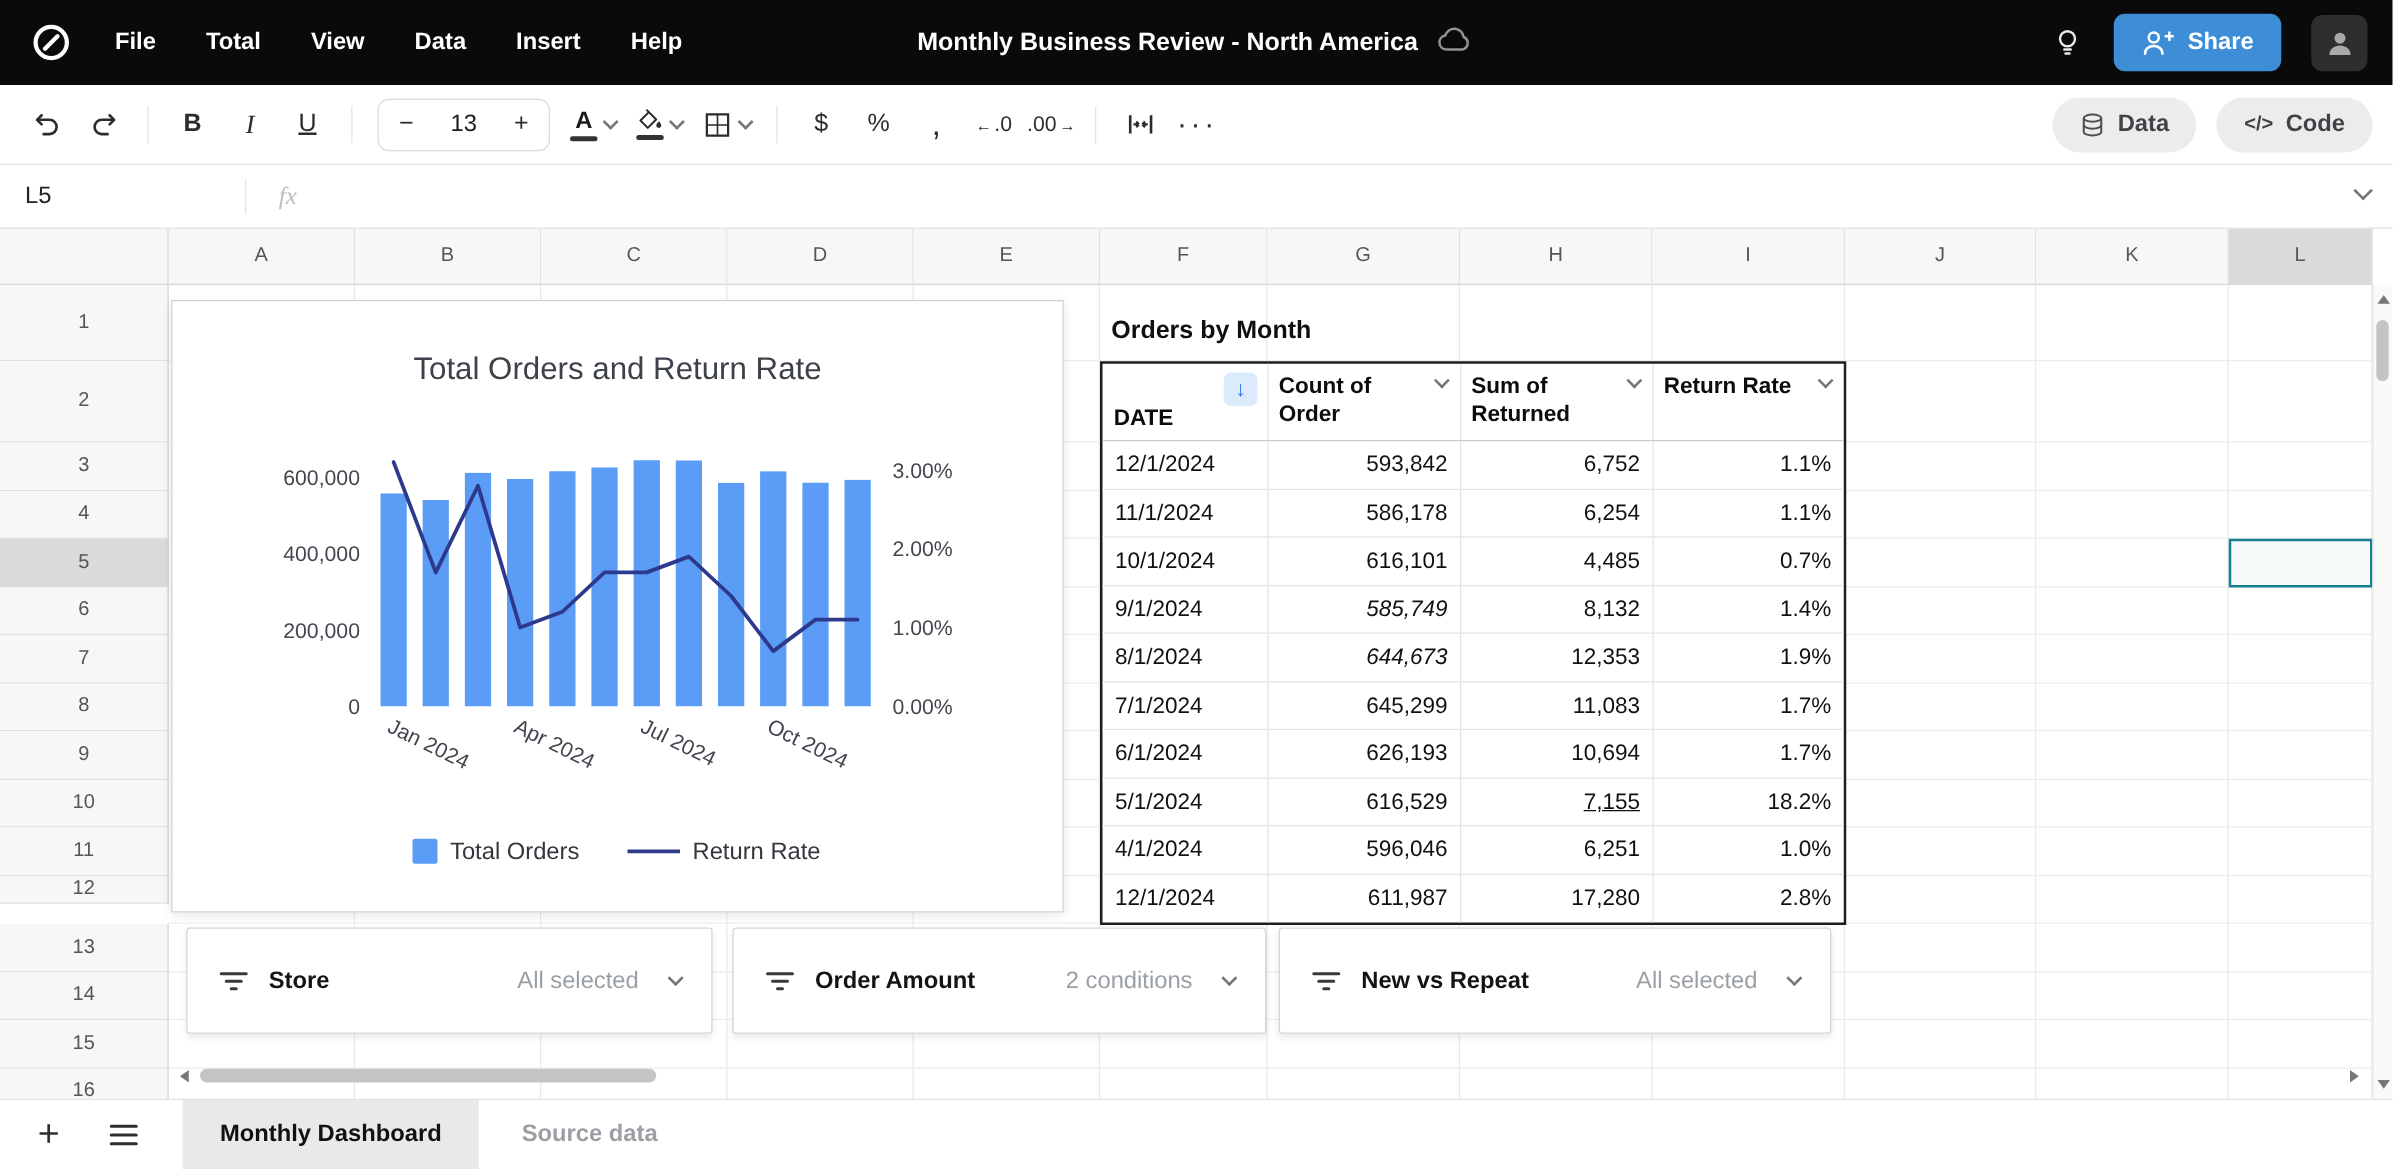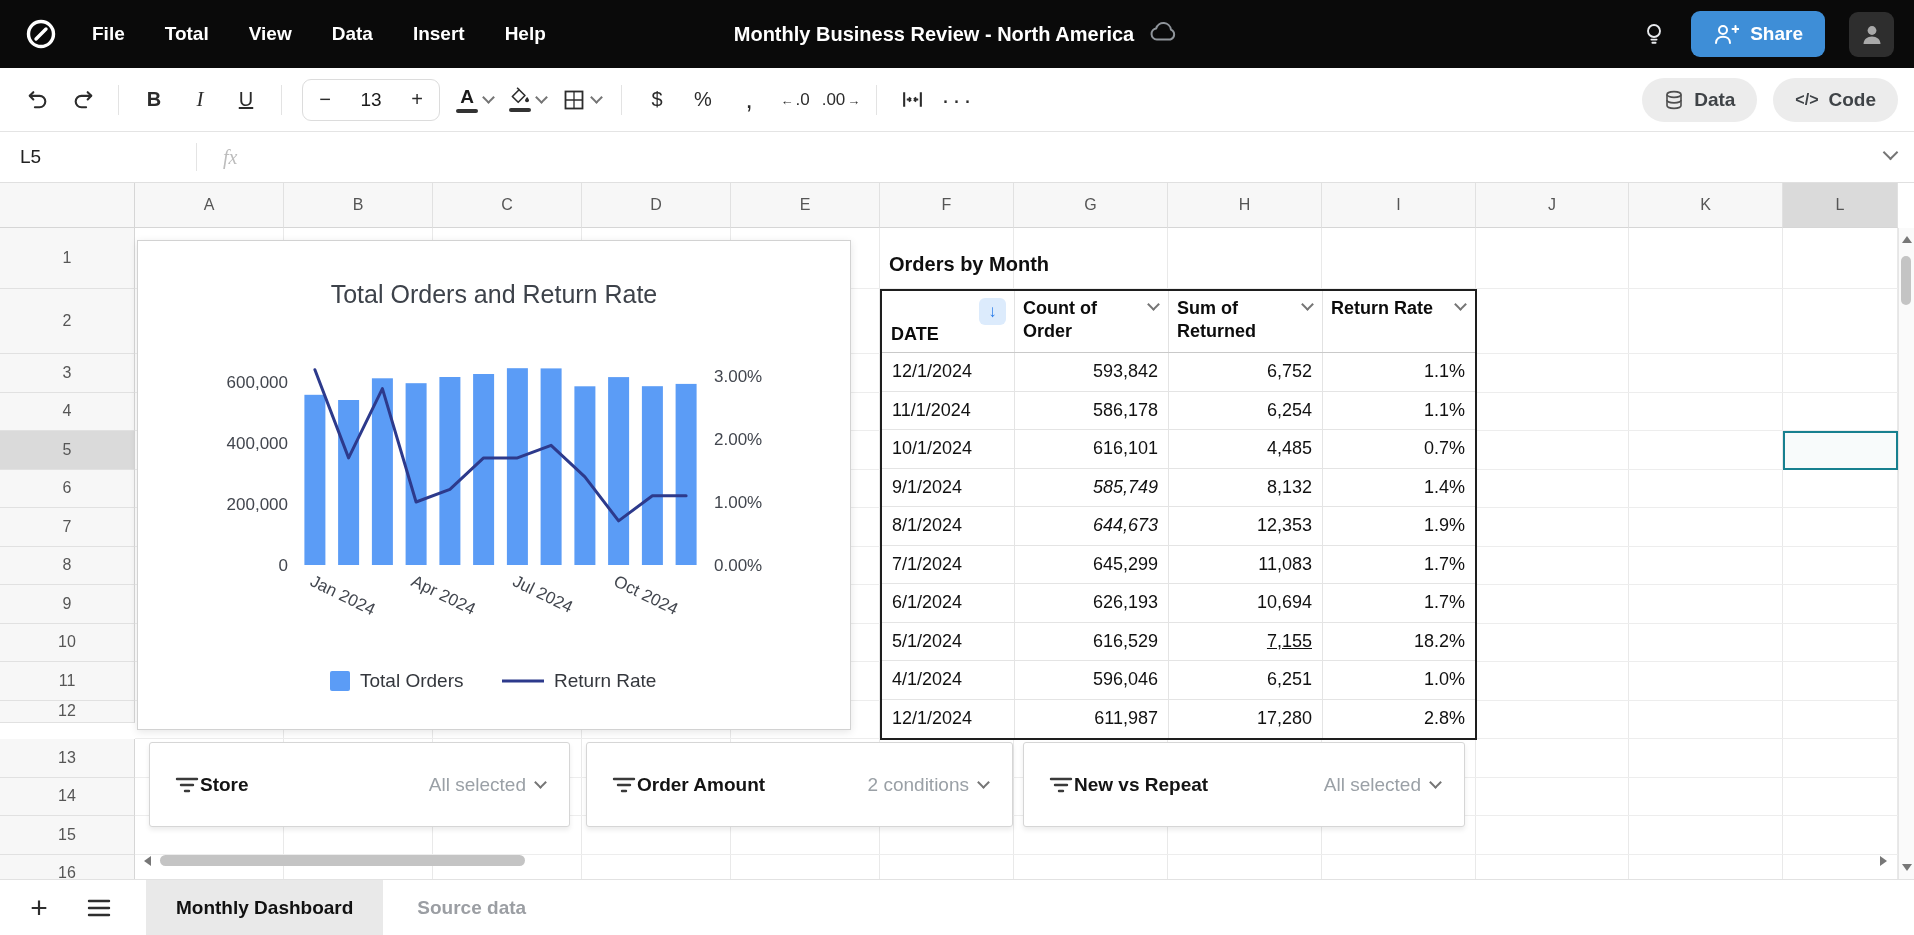--- a/index.html
+++ b/index.html
@@ -89,21 +89,21 @@
   .sort-badge{position:absolute;top:7px;right:8px;width:27px;height:27px;border-radius:6px;
     background:#dcebfc;color:#2b7de9;font-size:17px;font-weight:700;display:flex;align-items:center;justify-content:center}
   .tr{display:flex;height:38.5px;border-bottom:1px solid #e4e4e4}
   .tr:last-child{border-bottom:none}
   .td{border-right:1px solid #e4e4e4;font-size:18px;display:flex;align-items:center;padding:0 10px;color:#111}
   .td:last-child{border-right:none}
   .td.num{justify-content:flex-end}
 
   
   .chip{position:absolute;top:559px;height:85px;background:#fff;border:1px solid #d6d6d6;border-radius:3px;
-    box-shadow:0 3px 5px rgba(0,0,0,.08);display:flex;align-items:center;padding:0 24px;gap:0;z-index:6}
+    box-shadow:0 3px 5px rgba(0,0,0,.08);display:flex;align-items:center;padding:0 24px;gap:15px;z-index:6}
   .chip-label{font-weight:700;font-size:19px;color:#141414;white-space:nowrap}
   .chip-value{color:#9aa0a6;font-size:19px;margin-left:auto;white-space:nowrap}
   .chip .chev{margin-left:10px}
 
   
   #hscroll-thumb{position:absolute;left:160px;top:672px;width:365px;height:11px;border-radius:6px;background:#c4c4c4;z-index:9}
   .harrow{position:absolute;top:671px;z-index:9;width:14px;height:14px;display:flex;align-items:center;justify-content:center}
   .harrow.left{left:140px}.harrow.right{right:24px}
   #vscroll{position:absolute;right:0;top:45px;width:16px;height:651px;background:#fafafa;border-left:1px solid #e6e6e6;z-index:9}
   #vscroll-thumb{position:absolute;right:3px;top:28px;width:10px;height:49px;border-radius:5px;background:#c4c4c4}

